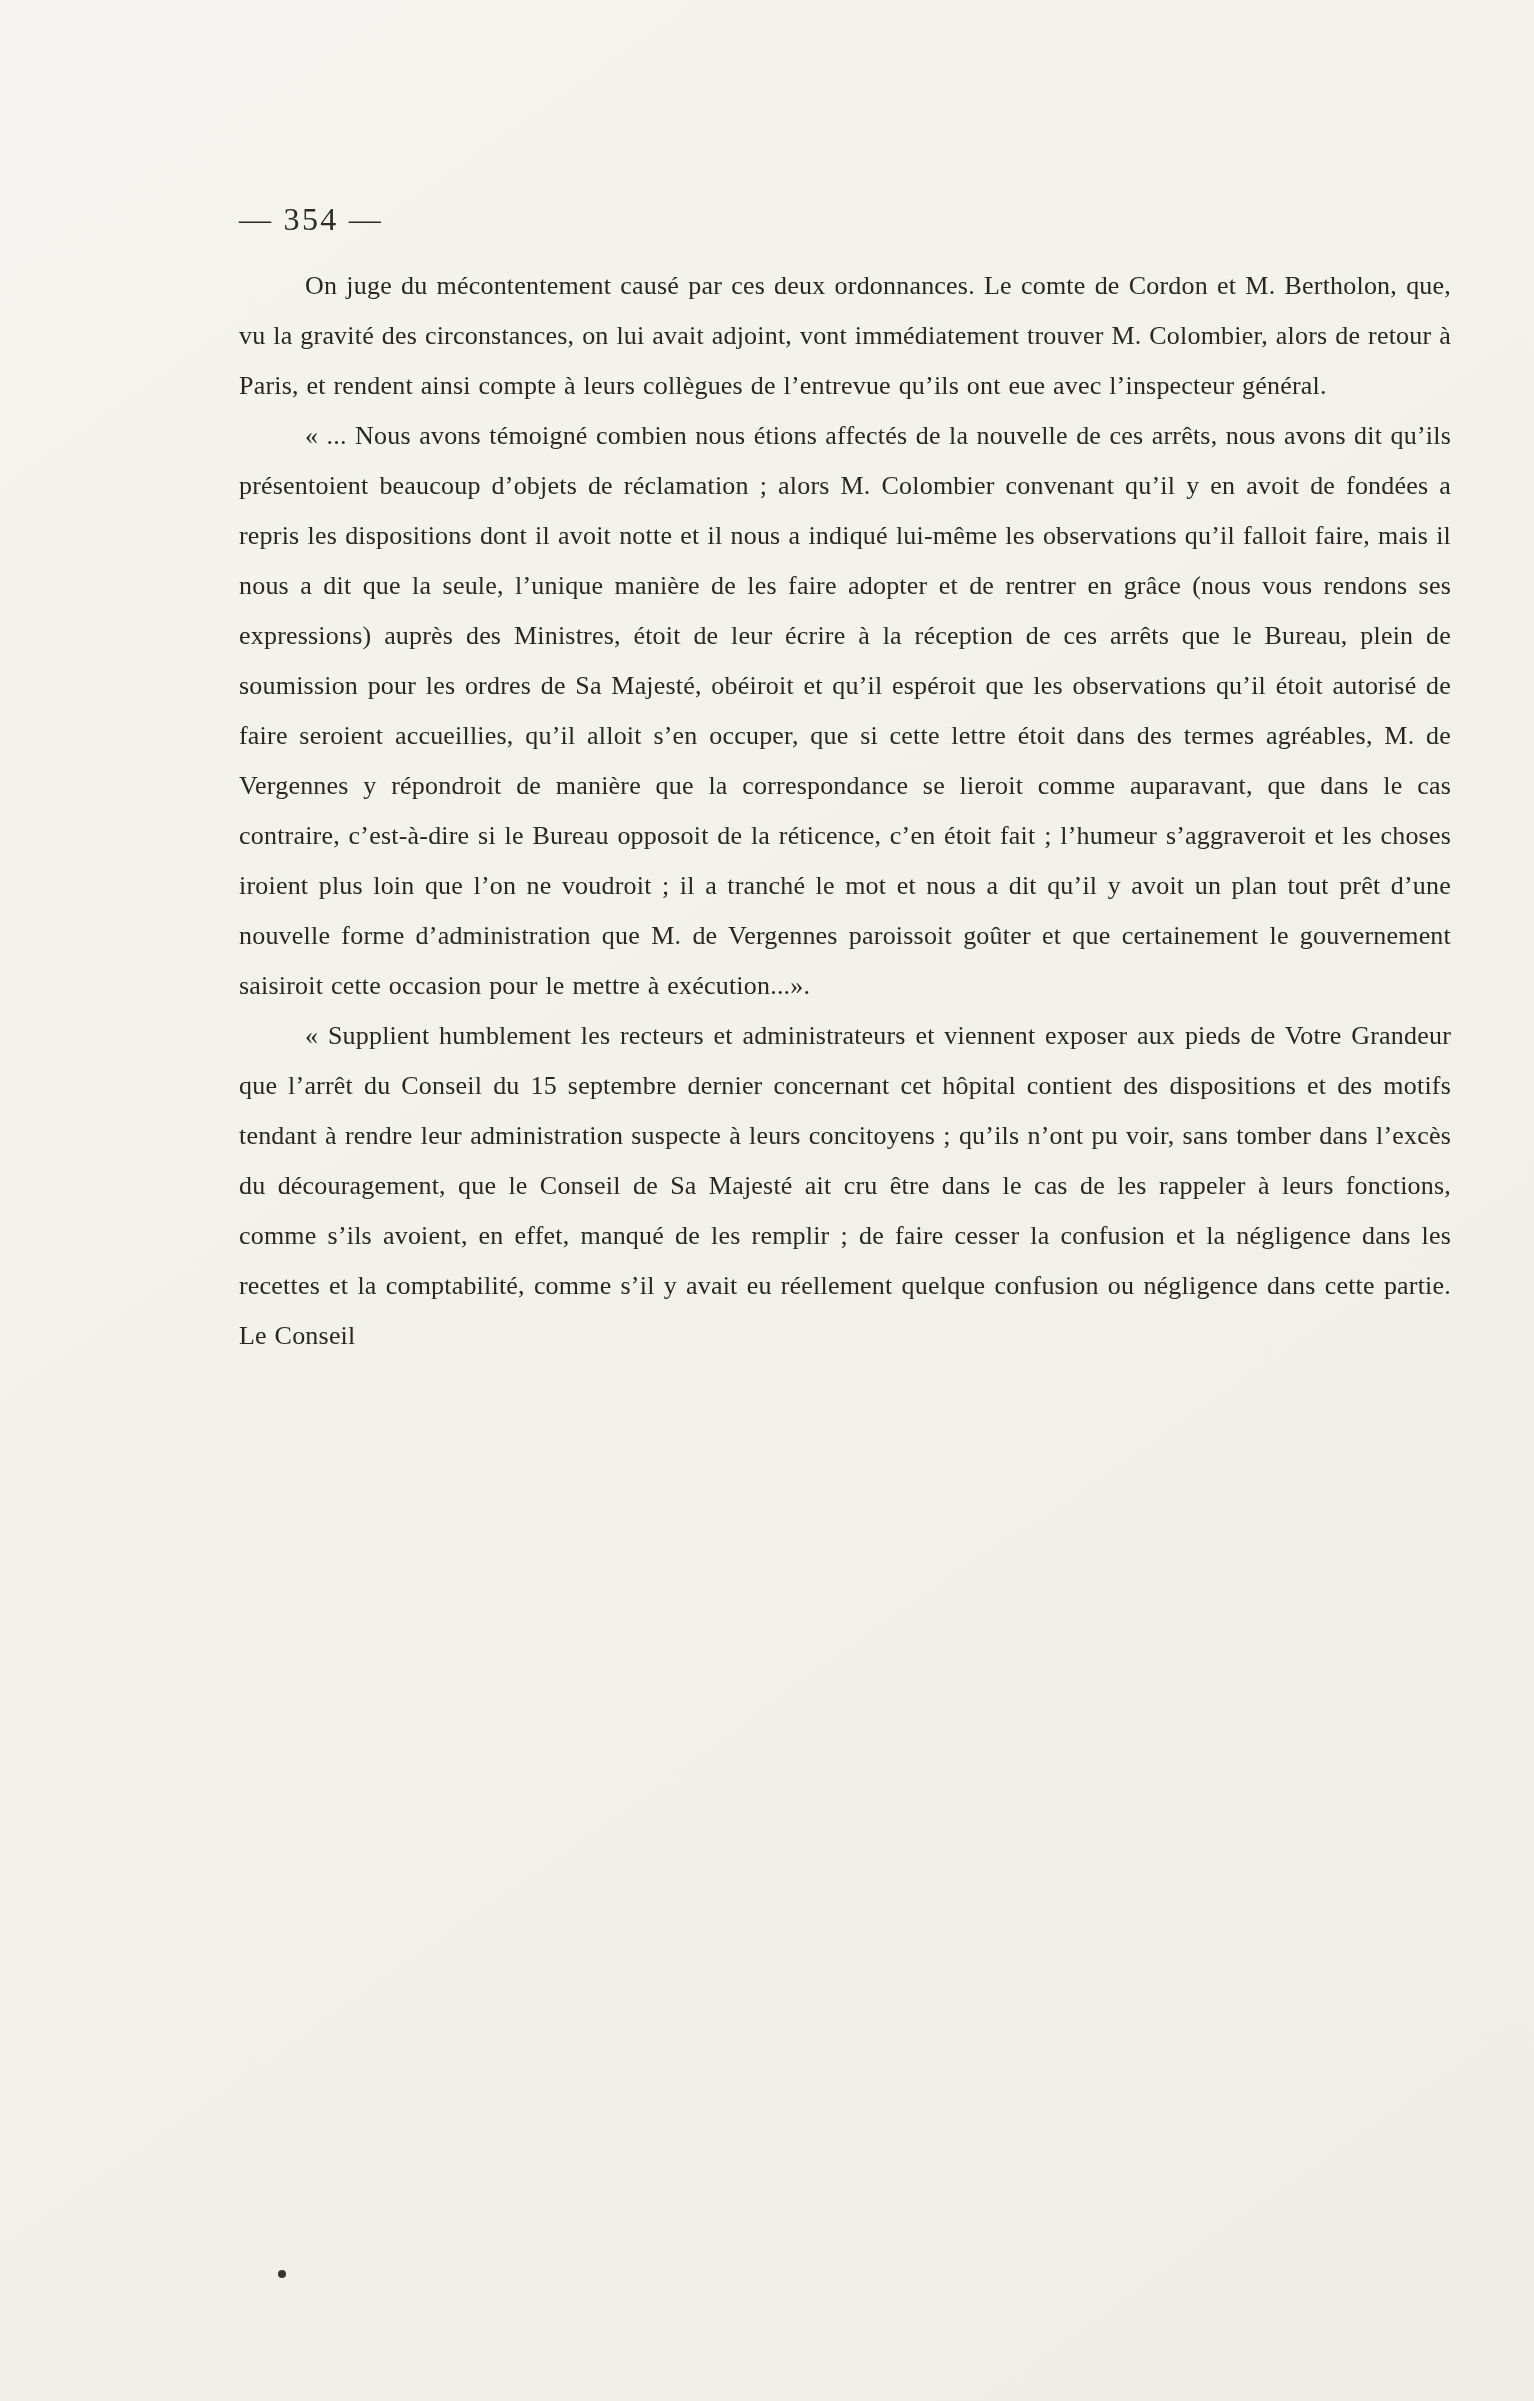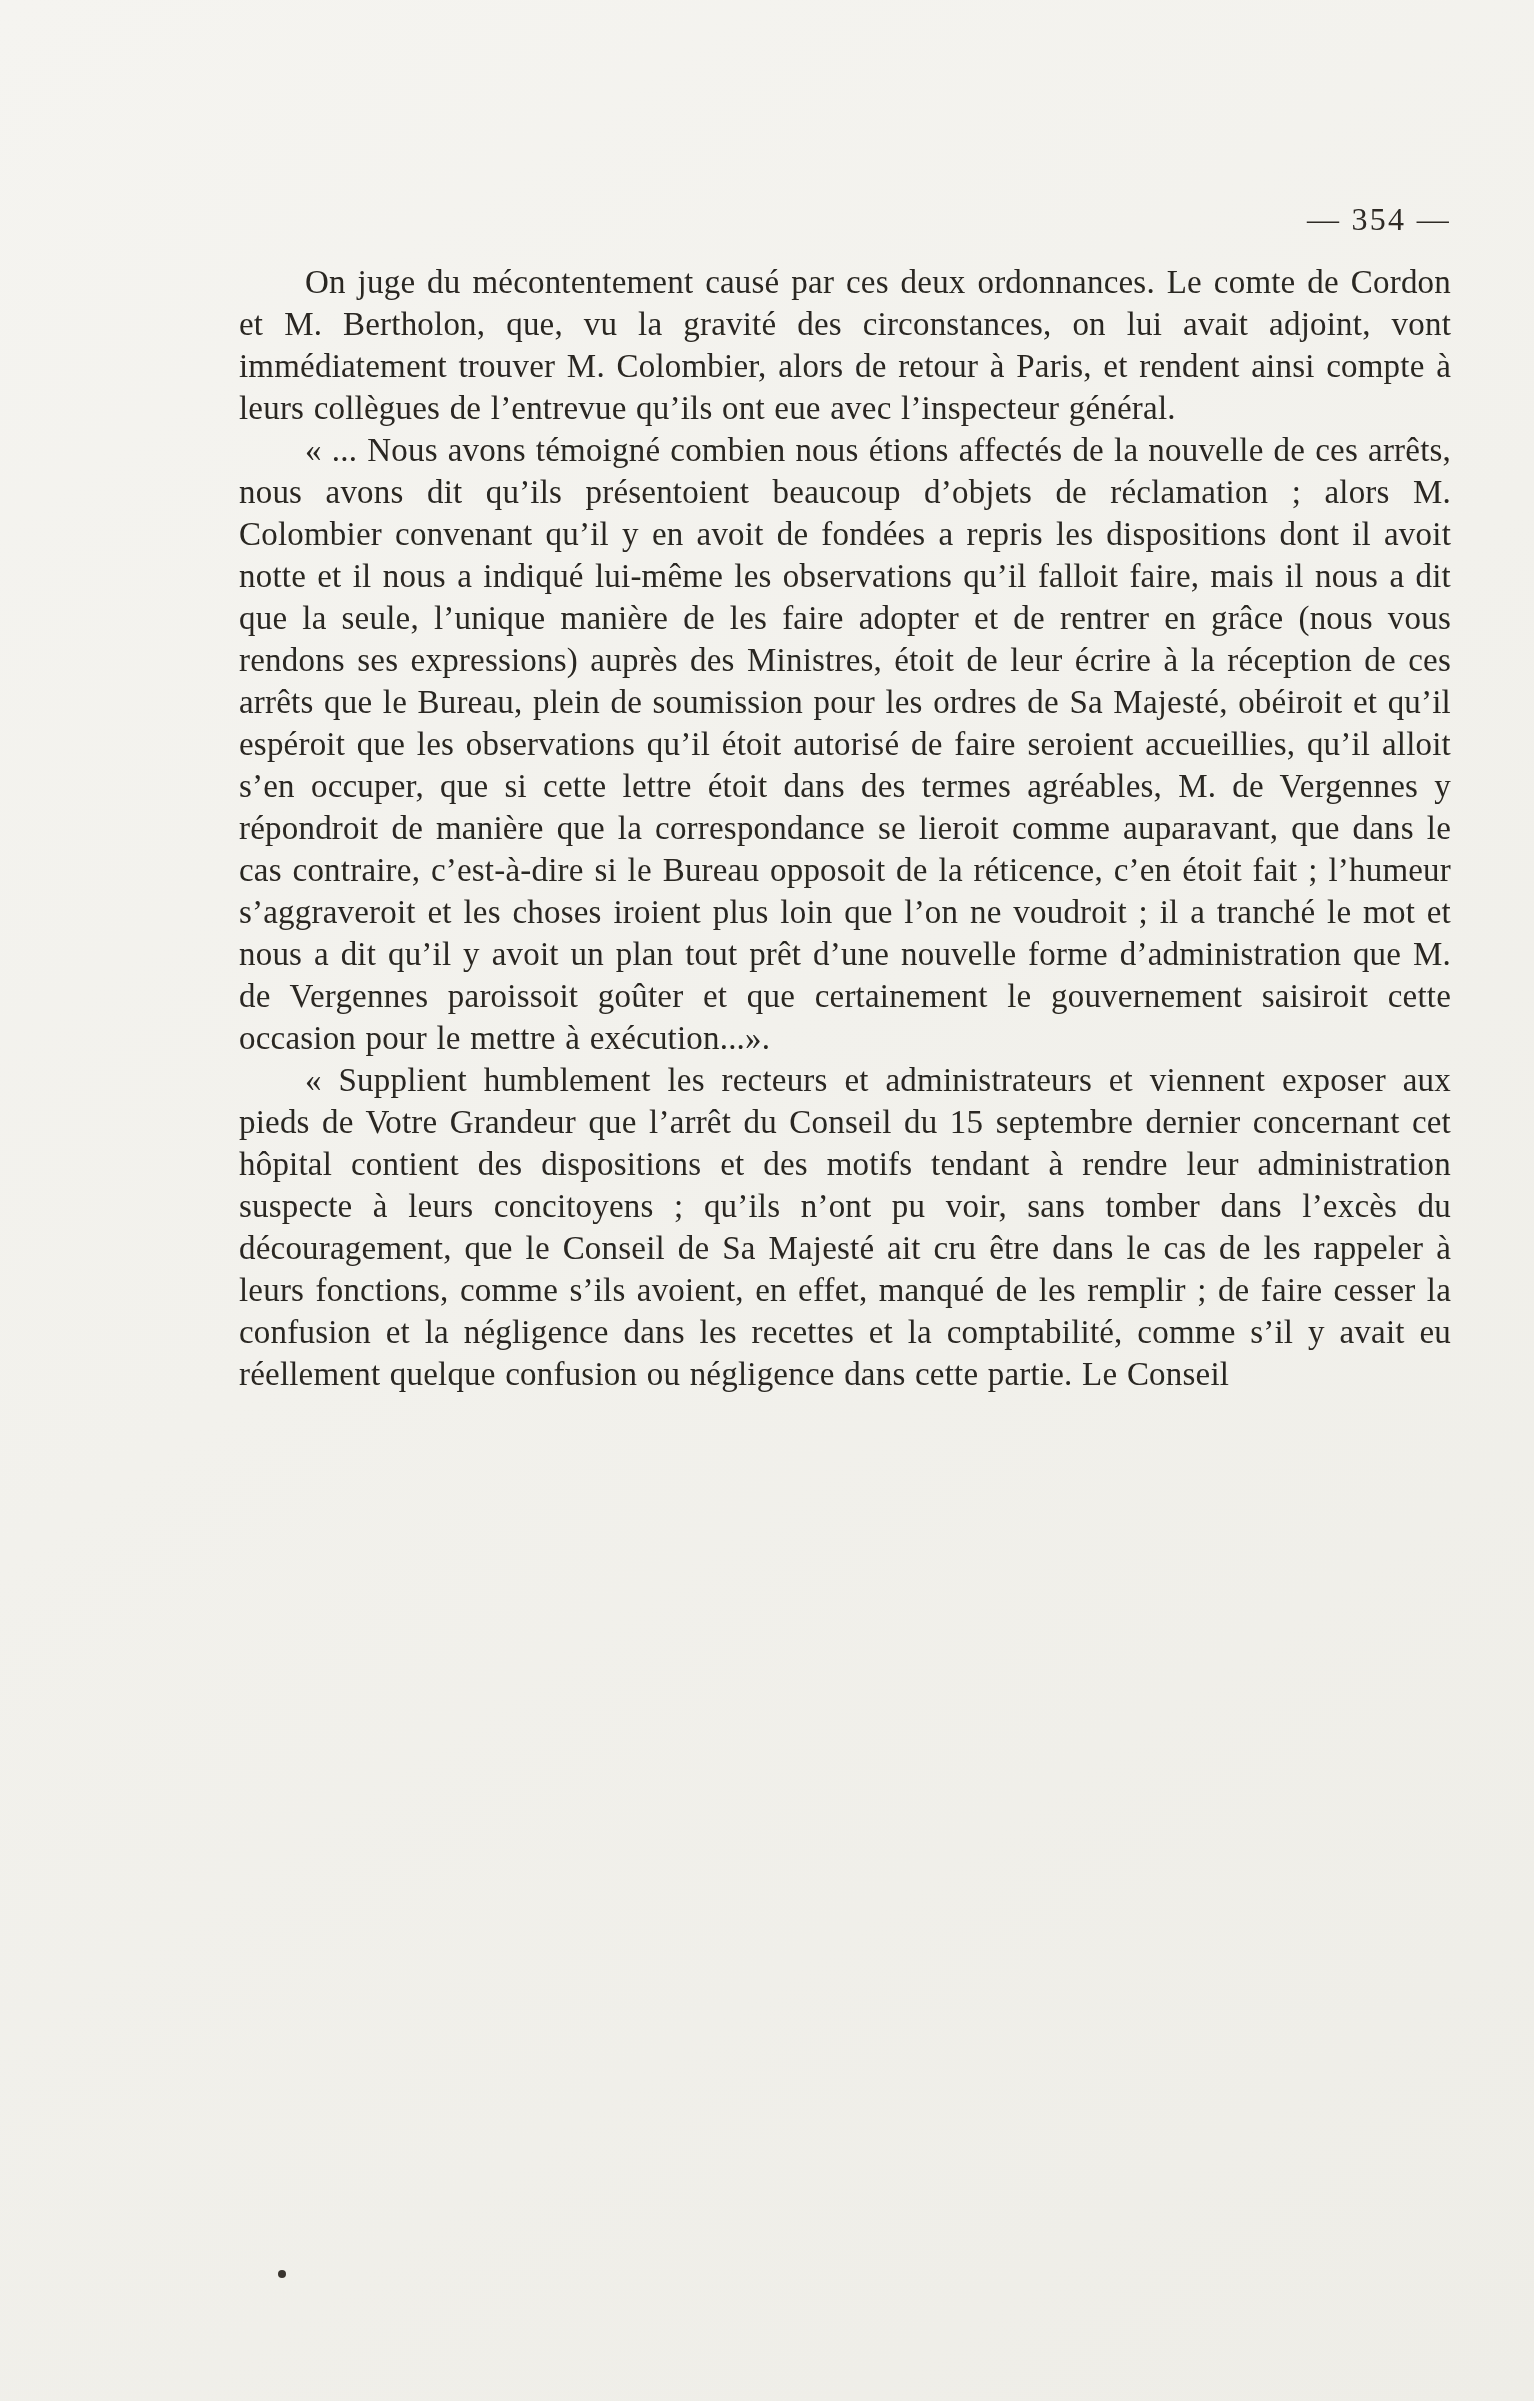--- a/index.html
+++ b/index.html
@@ -18,32 +18,32 @@
     overflow: hidden;
     background: linear-gradient(145deg, #f5f4f0 0%, #f2f1ec 45%, #eeede7 100%);
     font-family: "Liberation Serif", "DejaVu Serif", serif;
     color: #2a2722;
   }
   .page-number {
     position: absolute;
     top: 201px;
     left: 239px;
     width: 1212px;
-    text-align: right;
+    text-align: left;
     font-size: 32px;
     letter-spacing: 2.3px;
     color: #2e2a25;
   }
   .text-block {
     position: absolute;
     top: 261px;
     left: 239px;
     width: 1212px;
-    font-size: 33px;
-    line-height: 42px;
+    font-size: 26px;
+    line-height: 50px;
     text-align: justify;
     letter-spacing: 0.2px;
   }
   .text-block p {
     margin: 0;
     text-indent: 66px;
     word-spacing: 1.1px;
   }
   .ink-speck {
     position: absolute;

